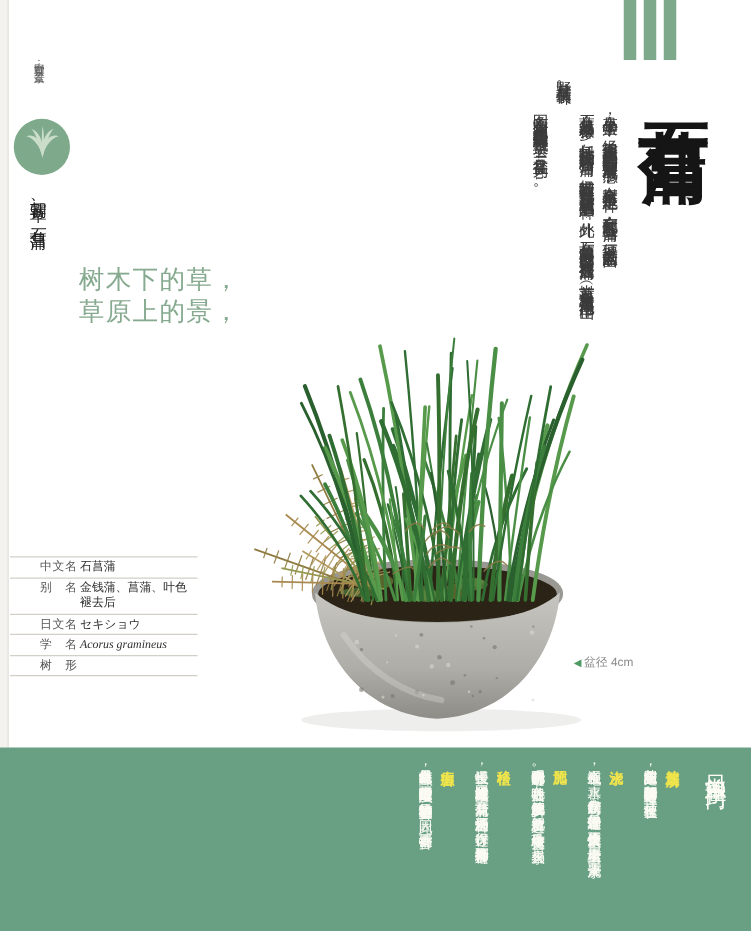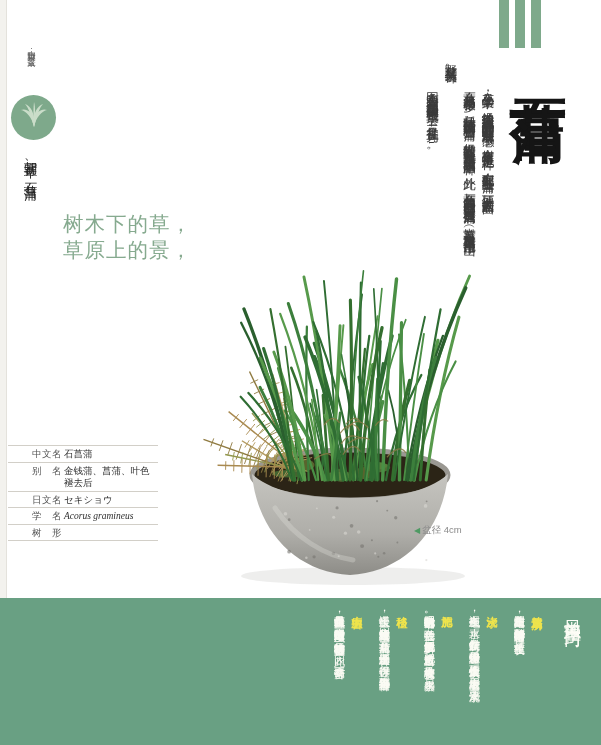--- a/index.html
+++ b/index.html
@@ -43,21 +43,21 @@
   .intro p { margin:0; }
 
   
   .poem { position:absolute; left:63px; top:211px;
     font-size:20.5px; line-height:26px; letter-spacing:1px;
     color:var(--poem-green,#86aa8f);
     font-family:"Liberation Serif","DejaVu Serif",serif; }
 
   
   .photo { position:absolute; left:195px; top:246px; width:310px; height:340px; }
-  .caption { position:absolute; left:414px; top:524px; font-size:9.5px; color:#8a8a8a; }
+  .caption { position:absolute; left:459px; top:524px; font-size:9.5px; color:#8a8a8a; }
   .caption .mark { color:#4e9a63; font-size:8px; margin-right:2px; }
 
   
   .info-table { position:absolute; left:8px; top:445px; width:150px; }
   .info-table .row { display:flex; border-top:1px solid #d2cfc8;
     padding:2px 0 1px 24px; font-size:9.5px; line-height:12.5px; }
   .info-table .row:last-child { border-bottom:1px solid #d2cfc8; }
   .info-table .lbl { flex:0 0 32px; color:#555; letter-spacing:0.5px; }
   .info-table .val { flex:1; color:#2e2e2e; }
   .row-jp .val { font-weight:normal; }

